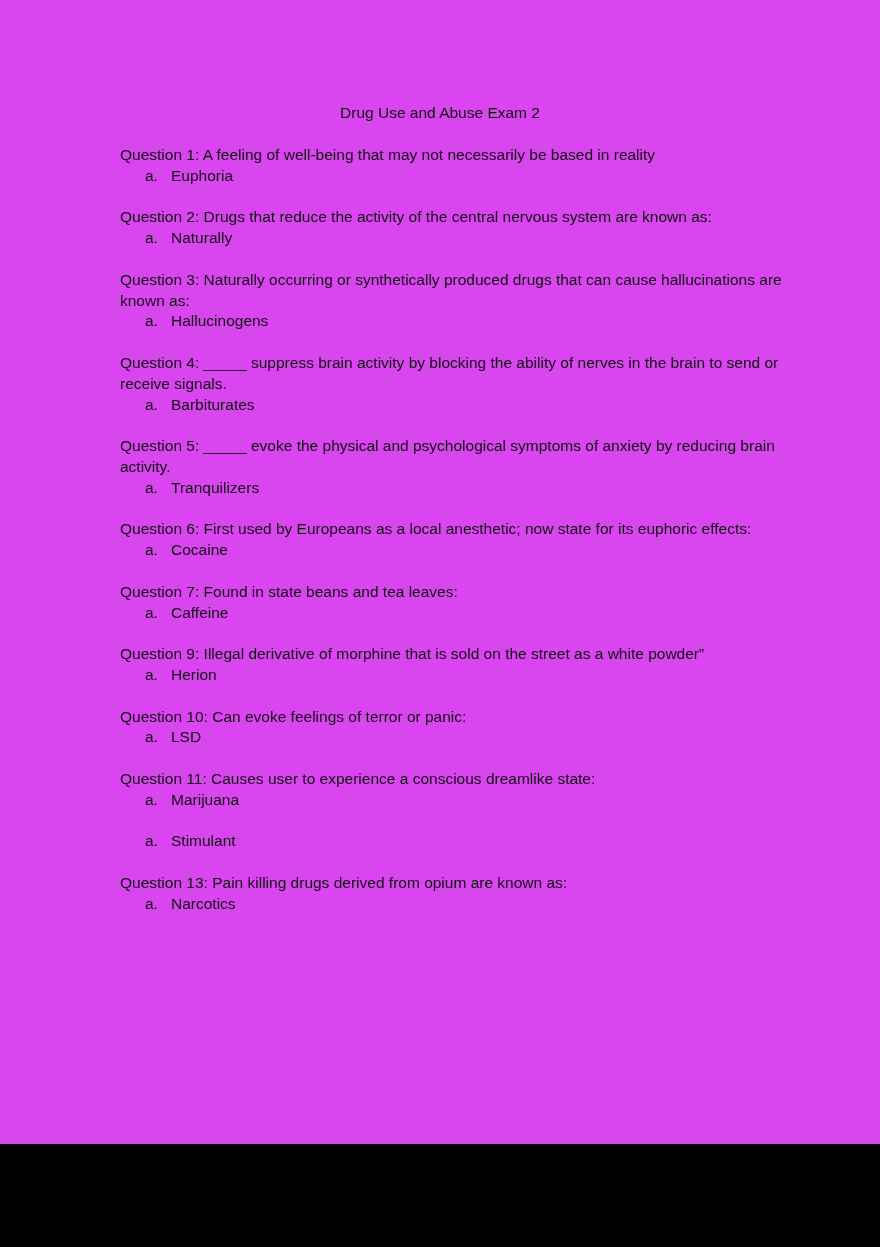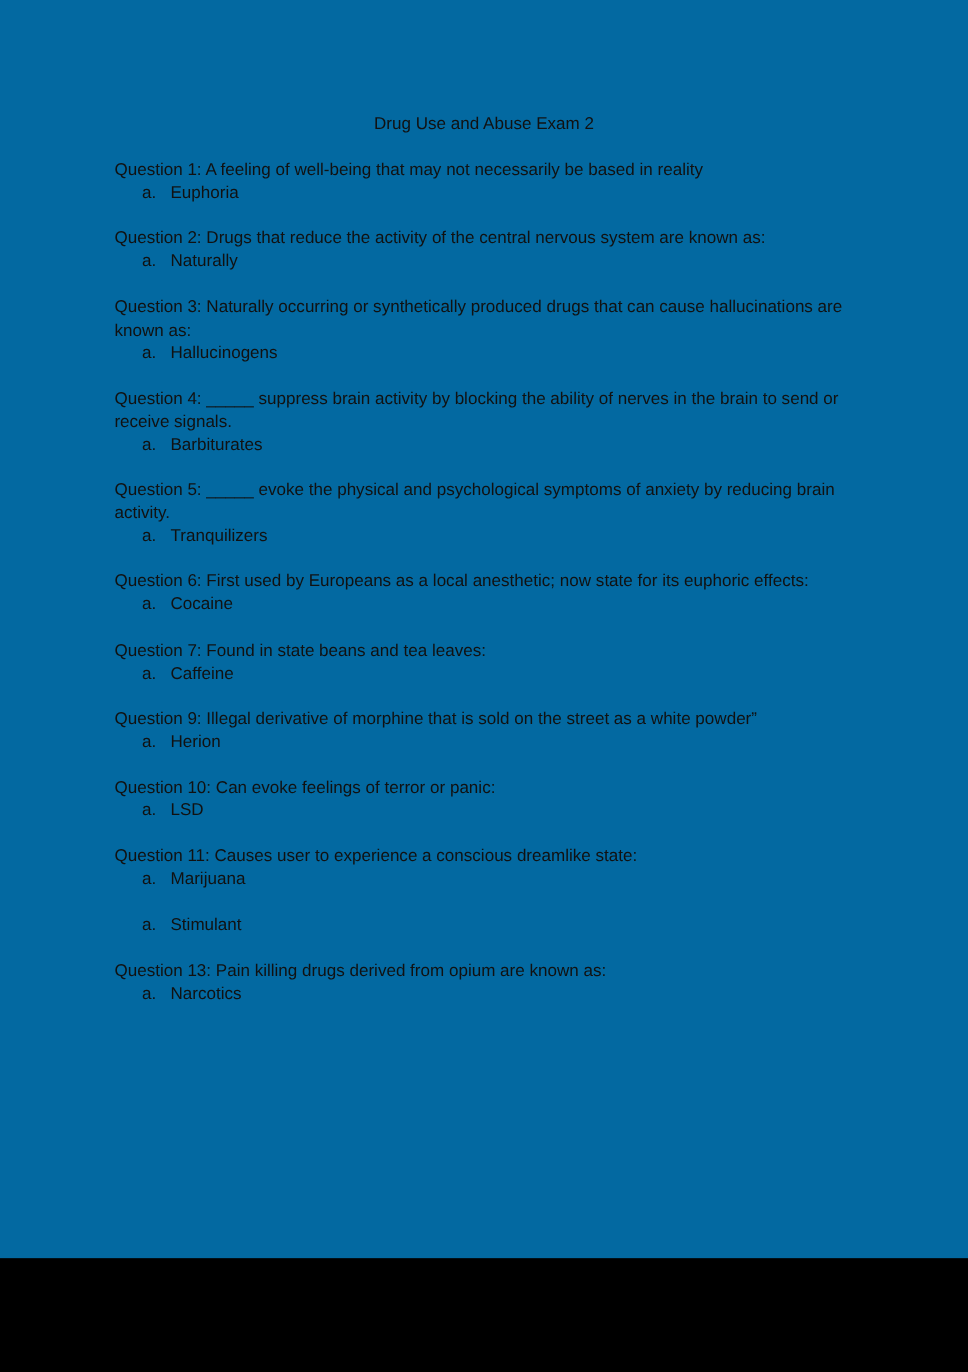--- a/index.html
+++ b/index.html
@@ -13,34 +13,34 @@
       overflow: hidden;
       font-family: "Liberation Sans", sans-serif;
       color: #111111;
     }
     .page {
       position: absolute;
       left: 0;
       top: 0;
       width: 880px;
       height: 1144px;
-      background: #0369a1;
+      background: #d946ef;
     }
     .title {
       position: absolute;
       top: 103px;
       left: 0;
       width: 880px;
       text-align: center;
       font-size: 15.5px;
       line-height: 20px;
     }
     .qlist {
       position: absolute;
-      left: 104px;
+      left: 120px;
       top: 145px;
       width: 690px;
       font-size: 15.5px;
       line-height: 20.8px;
     }
     .q {
       margin: 0 0 20.8px 0;
     }
     .qtext {
       display: block;

